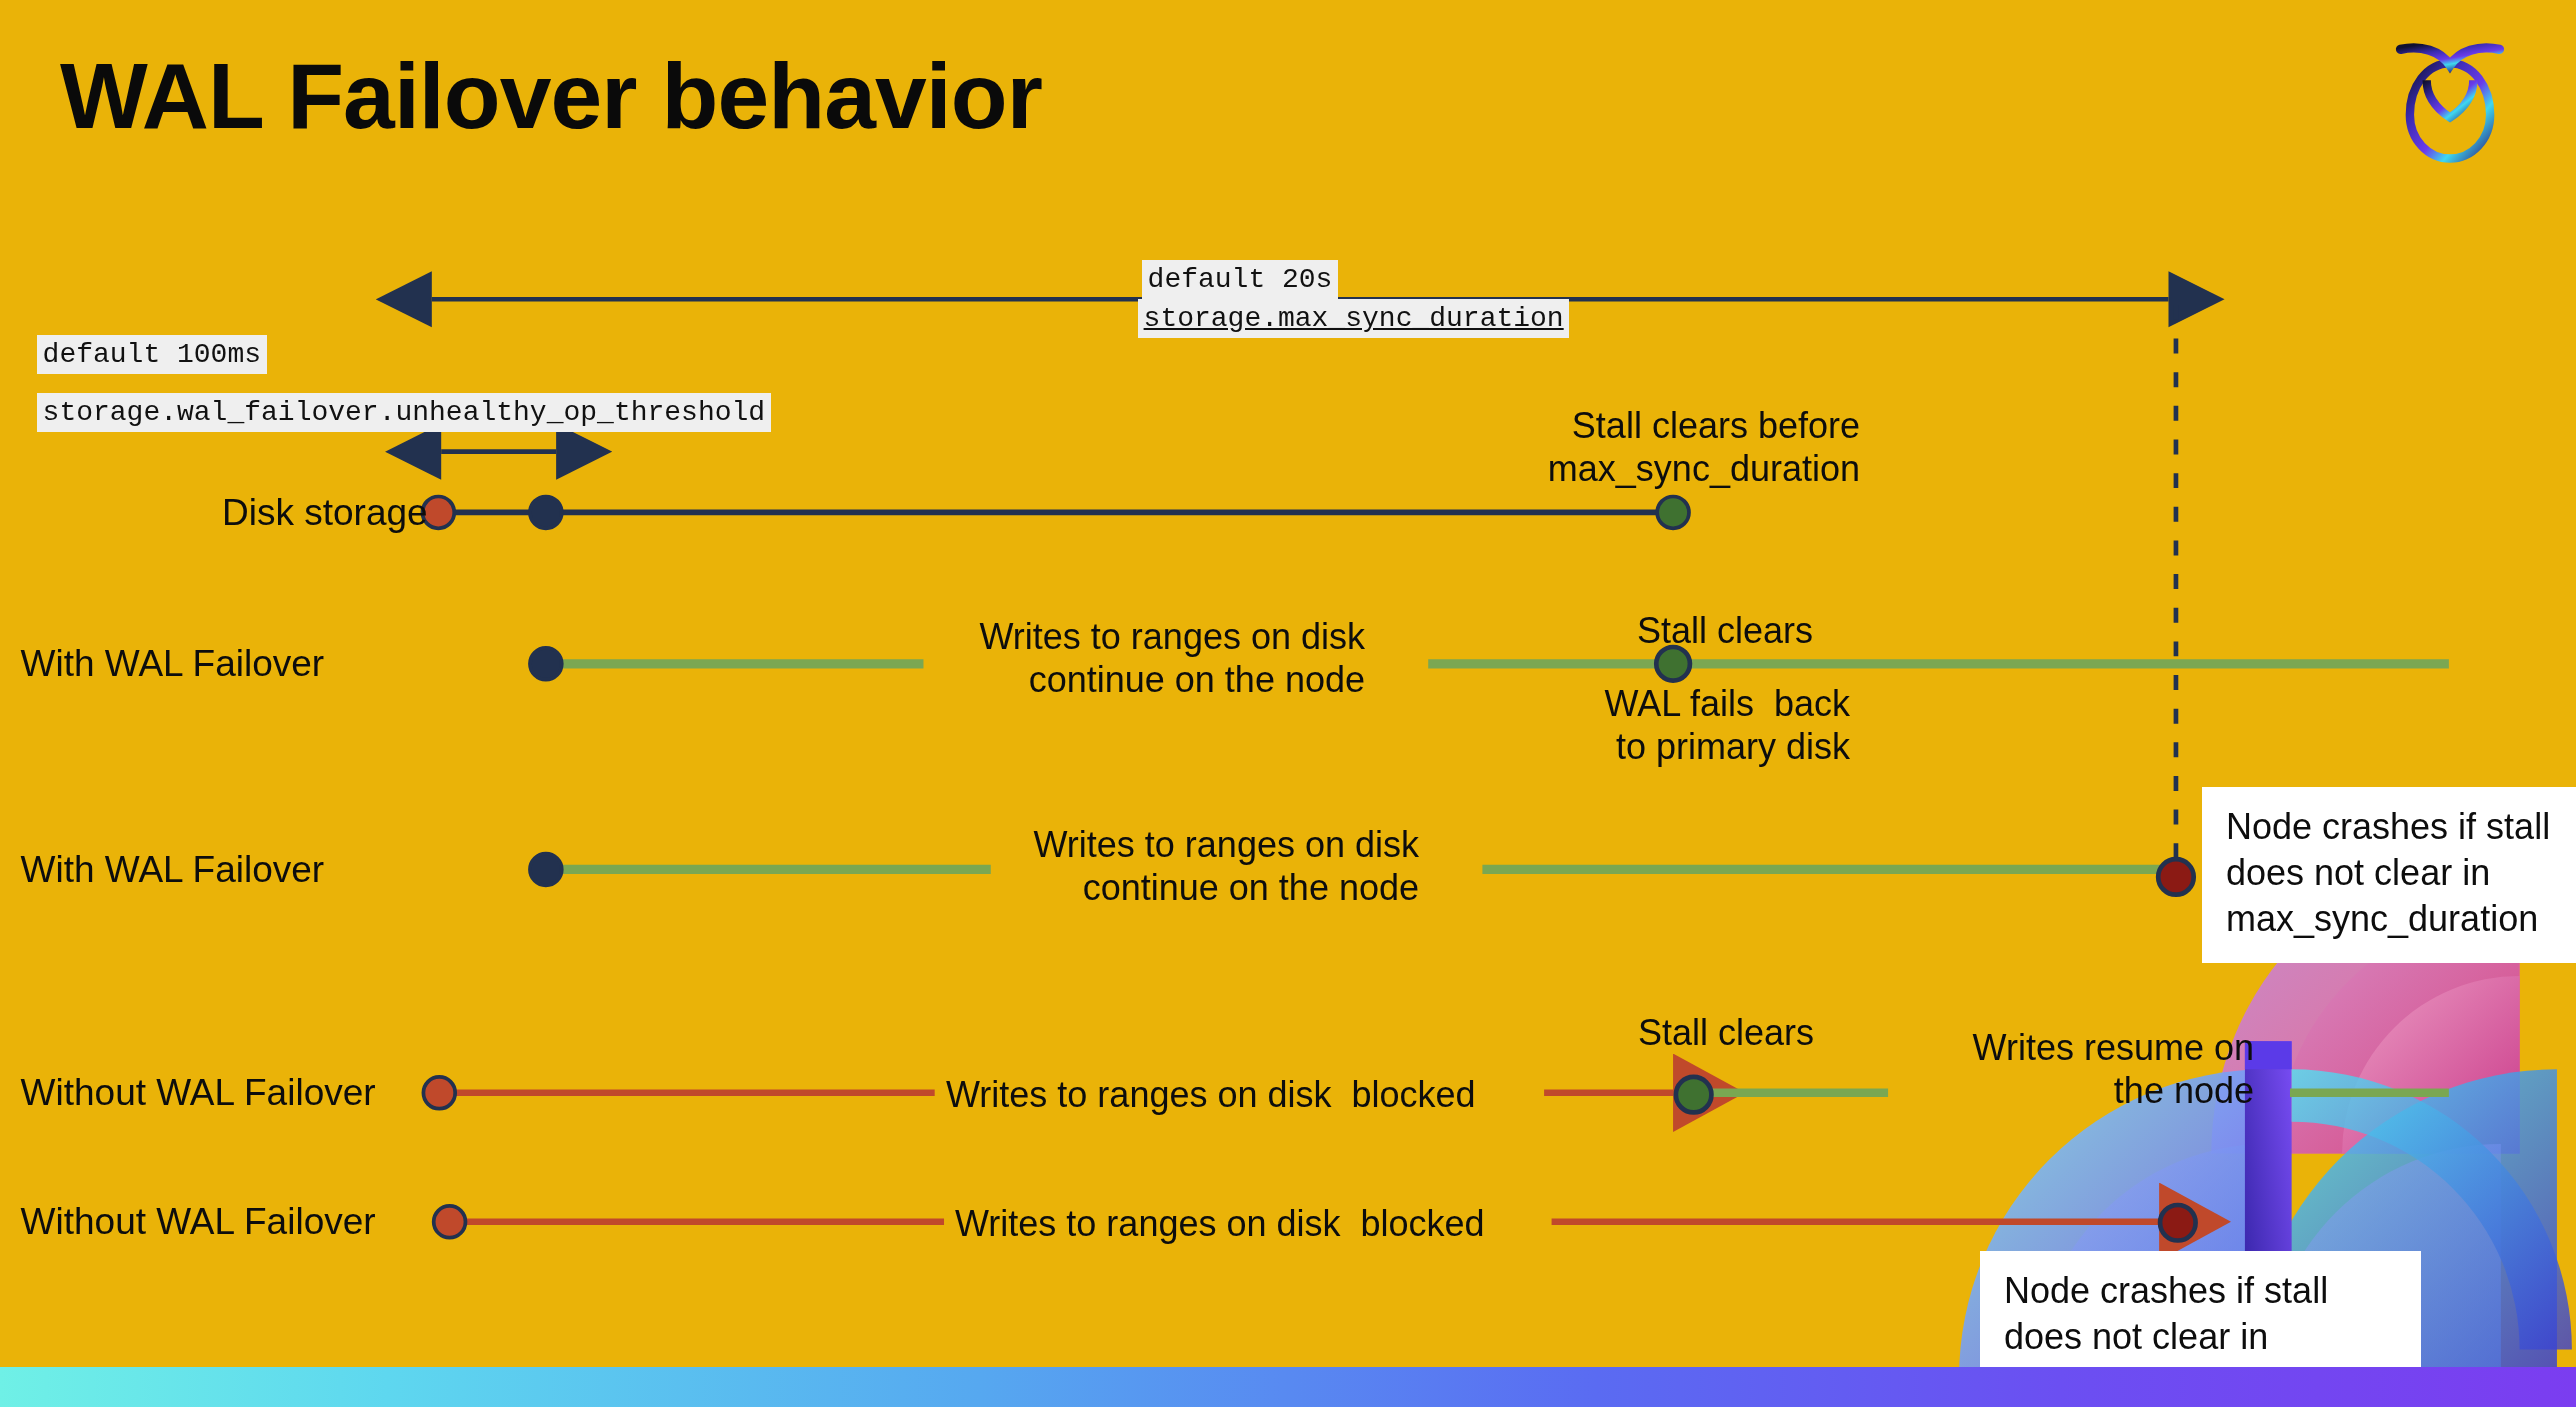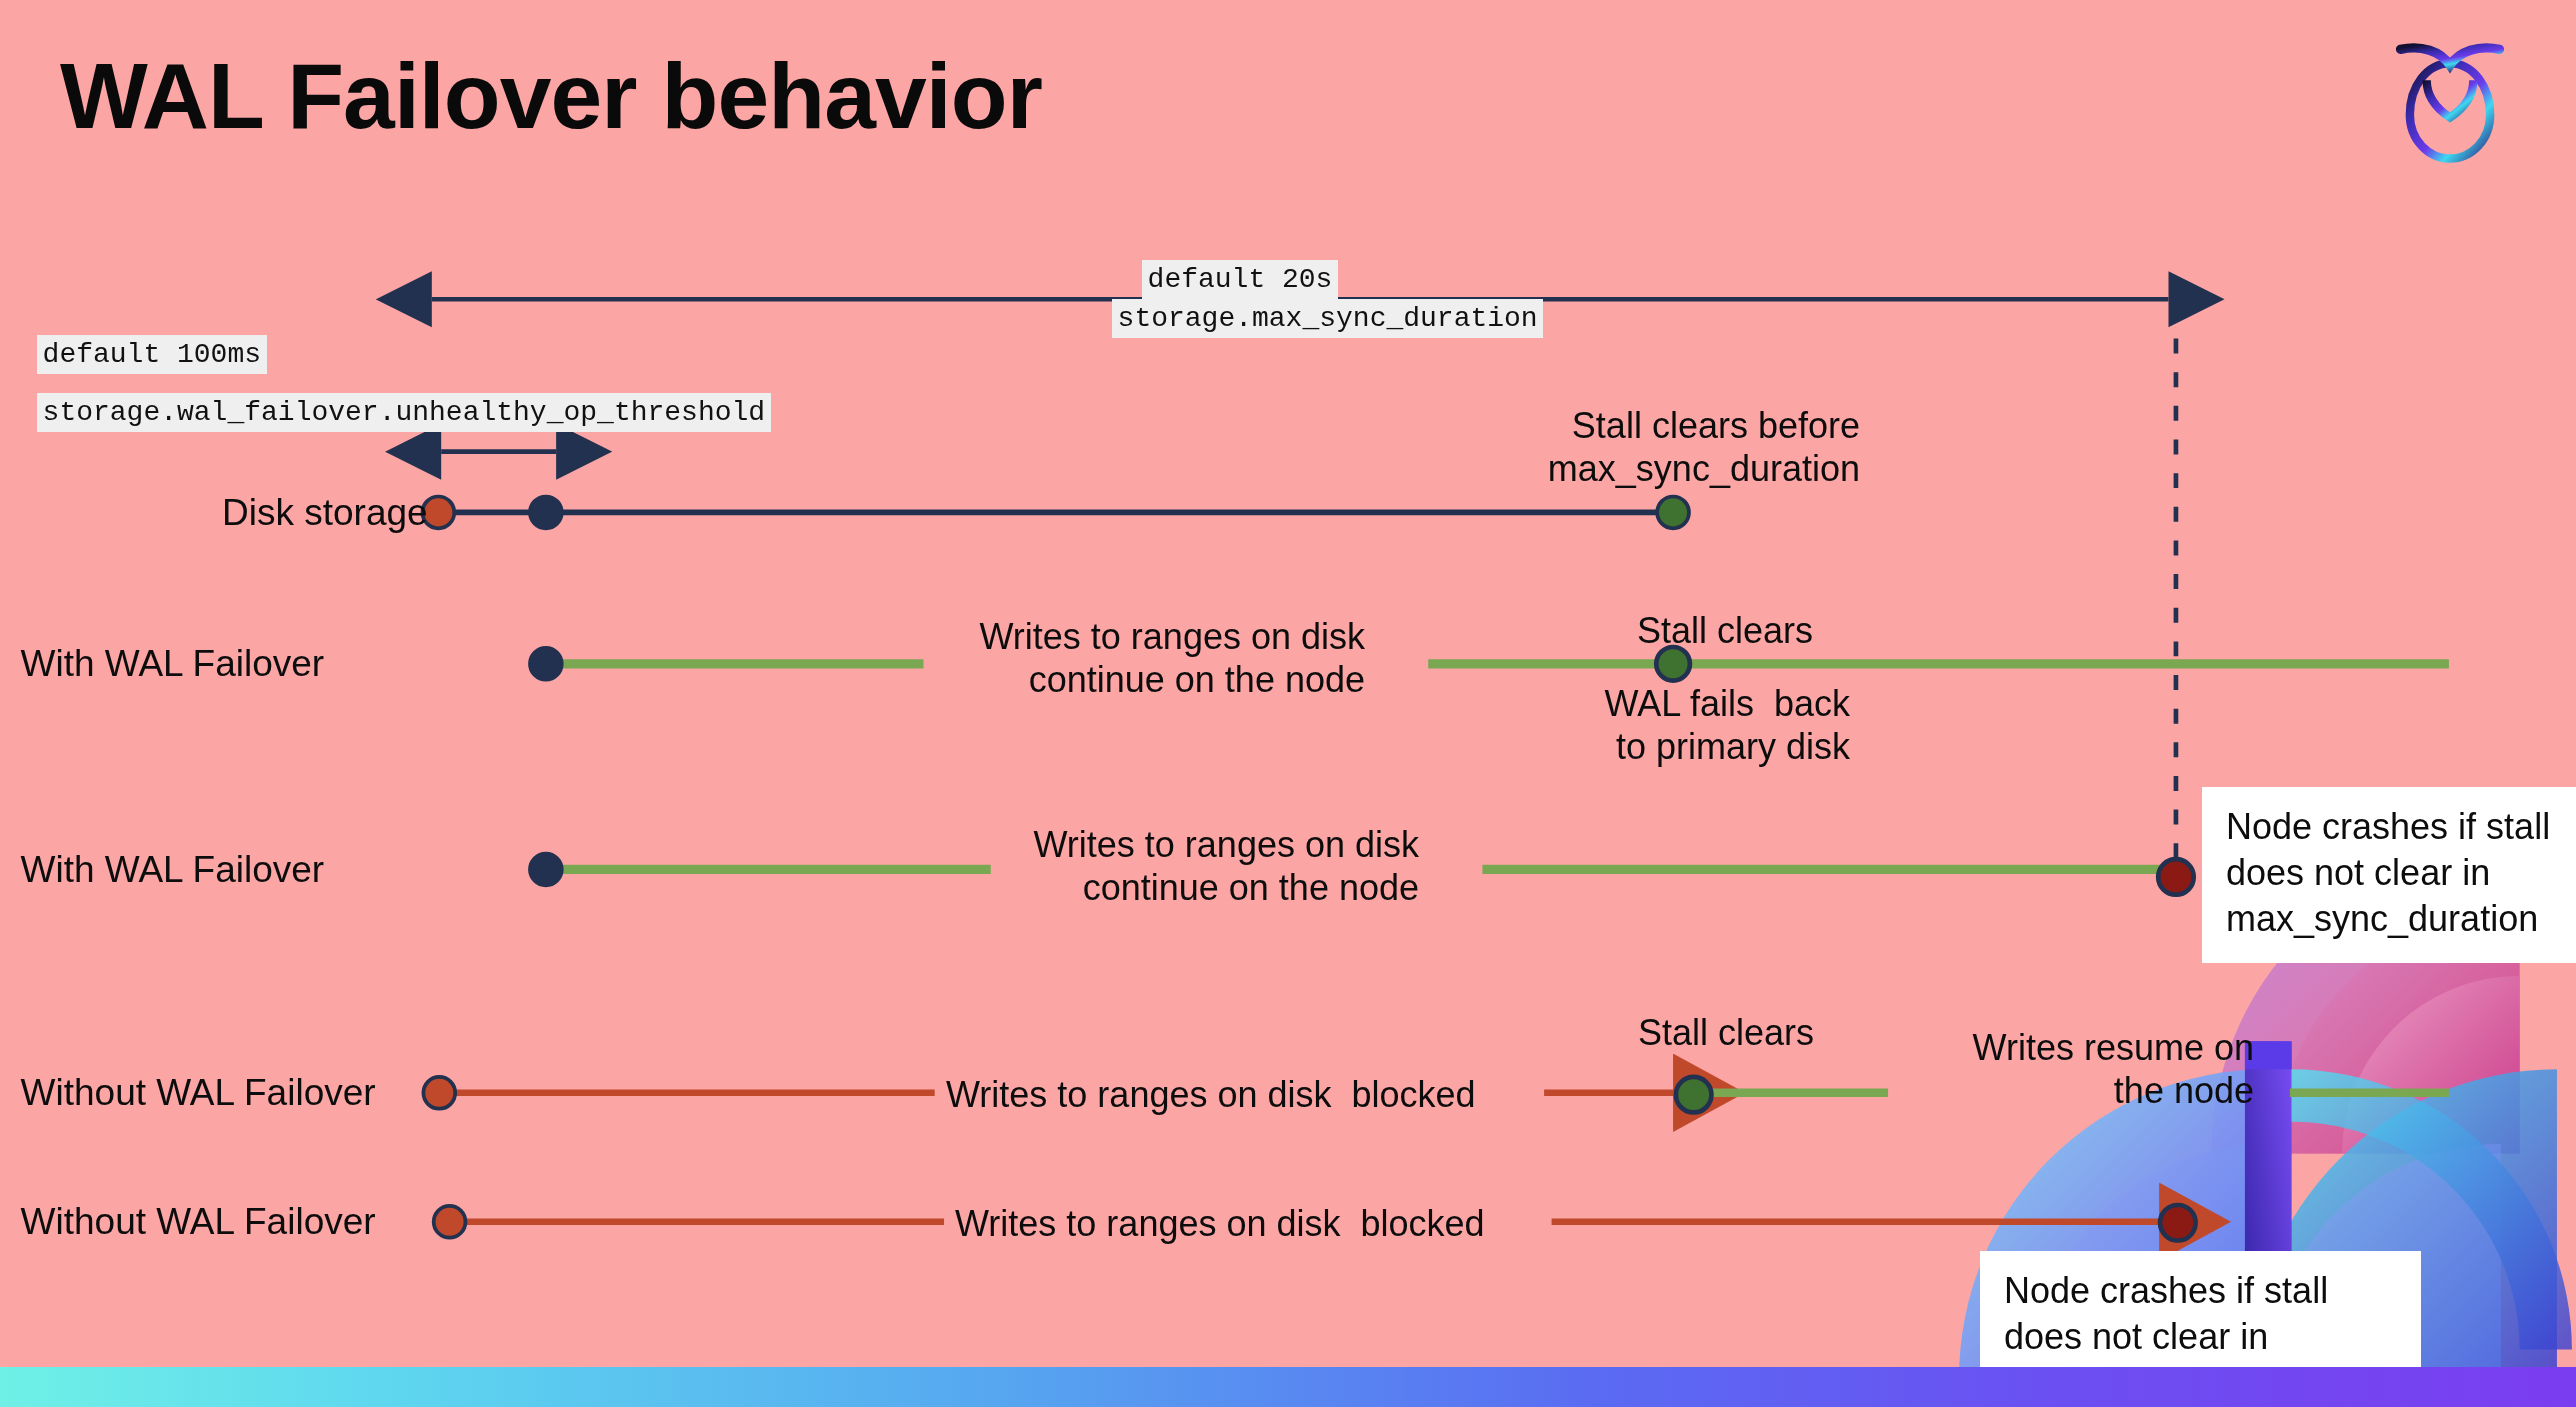--- a/index.html
+++ b/index.html
@@ -3,21 +3,21 @@
 <meta charset="utf-8">
 <style>
   html,body{margin:0;padding:0;}
   body{
     width:2576px;height:1408px;
     background:#ffffff;
     font-family:"Liberation Sans", sans-serif;
     overflow:hidden;
     position:relative;
   }
-  .slide{position:absolute;left:0;top:0;width:2576px;height:1408px;overflow:hidden;background:#fca5a5;}
+  .slide{position:absolute;left:0;top:0;width:2576px;height:1408px;overflow:hidden;background:#eab308;}
 
   
   .title{
     position:absolute;left:60px;top:45px;
     font-size:93px;font-weight:bold;color:#0a0a0a;
     letter-spacing:-0.9px;line-height:1.1;white-space:nowrap;
   }
 
   
   .logo{position:absolute;left:2389px;top:26px;width:122px;height:140px;}
@@ -163,21 +163,21 @@
     <circle cx="470" cy="1169" r="17" fill="#c0492b" stroke="#22314f" stroke-width="4"></circle>
     <circle cx="1812" cy="1171" r="19" fill="#3f7130" stroke="#22314f" stroke-width="5"></circle>
 
     <line x1="486" y1="1307" x2="1010" y2="1307" stroke="#c0492b" stroke-width="7"></line>
     <line x1="1660" y1="1307" x2="2310" y2="1307" stroke="#c0492b" stroke-width="7" marker-end="url(#arrRo)"></line>
     <circle cx="481" cy="1307" r="17" fill="#c0492b" stroke="#22314f" stroke-width="4"></circle>
     <circle cx="2330" cy="1308" r="19" fill="#8b1a14" stroke="#22314f" stroke-width="5"></circle>
   </svg>
 
   <div class="mono" style="left:1142px;top:260px;">default 20s</div>
-  <div class="mono" style="left:1112px;top:299px;">storage.max_sync_duration</div>
+  <div class="mono" style="left:1138px;top:299px;text-decoration:underline;">storage.max_sync_duration</div>
 
   <div class="mono" style="left:37px;top:335px;">default 100ms</div>
   <div class="mono" style="left:37px;top:393px;text-align:right;">storage.wal_failover.unhealthy_op_threshold</div>
 
   <div class="rowlbl" style="left:222px;top:492px;">Disk storage</div>
   <div class="rowlbl" style="left:20.6px;top:643px;">With WAL Failover</div>
   <div class="rowlbl" style="left:20.6px;top:849px;">With WAL Failover</div>
   <div class="rowlbl" style="left:20.6px;top:1072px;">Without WAL Failover</div>
   <div class="rowlbl" style="left:20.6px;top:1201px;">Without WAL Failover</div>
 

